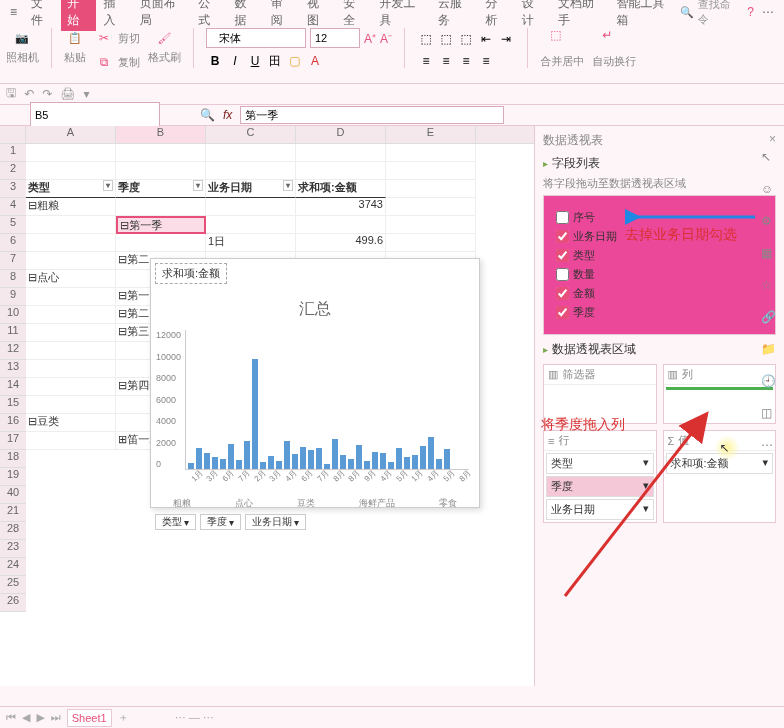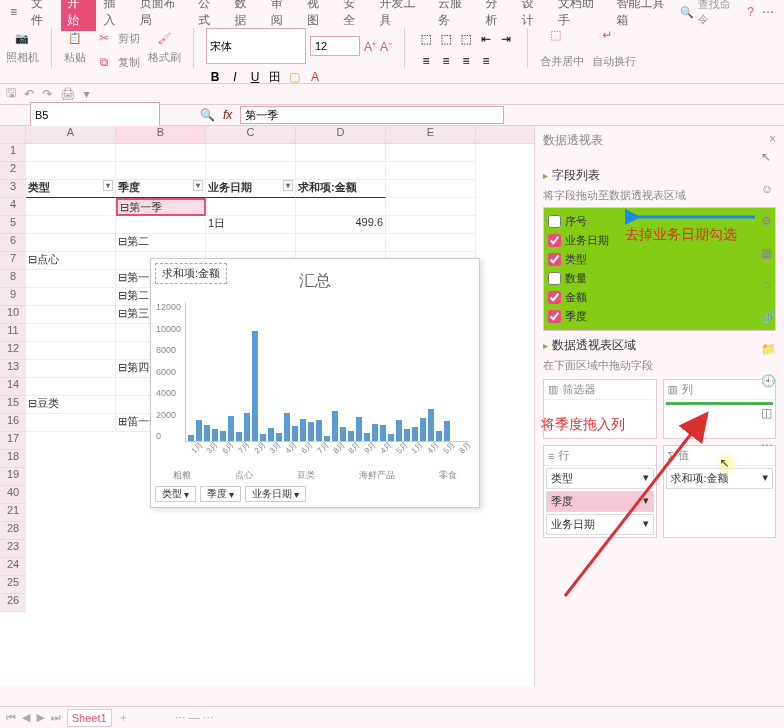--- a/index.html
+++ b/index.html
@@ -12,21 +12,21 @@
 .menubar .search-hint { margin-left: auto; color: #999; font-size: 11px; display: flex; align-items: center; gap: 4px; }
 .menubar .help-icon { margin-left: 8px; color: #e84e7a; }
 
 
 .toolbar { display: flex; align-items: flex-start; height: 60px; padding: 4px 6px; border-bottom: 1px solid #e8c8d4; gap: 8px; }
 .tool-group { display: flex; flex-direction: column; align-items: center; gap: 2px; font-size: 11px; color: #666; }
 .tool-group-row { display: flex; gap: 4px; align-items: center; }
 .tool-icon { width: 20px; height: 20px; display: inline-flex; align-items: center; justify-content: center; color: #e84e7a; }
 .tool-label { font-size: 11px; color: #888; }
 .sep { width: 1px; height: 40px; background: #e8c8d4; margin: 0 4px; }
-.font-select { height: 36px; border: 1px solid #d8a8bc; background: #fff; font-size: 11px; padding: 0 3px; width: 100px; }
+.font-select { height: 20px; border: 1px solid #d8a8bc; background: #fff; font-size: 11px; padding: 0 12px; width: 100px; }
 .size-select { height: 20px; border: 1px solid #d8a8bc; background: #fff; font-size: 11px; padding: 0 4px; width: 50px; }
 .btn-row { display: flex; gap: 2px; margin-top: 2px; }
 .fmt-btn { width: 18px; height: 18px; border: none; background: transparent; font-size: 12px; cursor: pointer; }
 .tool-big { display: flex; flex-direction: column; align-items: center; gap: 2px; }
 .tool-big-icon { width: 24px; height: 24px; color: #e84e7a; }
 
 
 .quickbar { height: 20px; display: flex; align-items: center; padding: 0 6px; gap: 8px; color: #999; }
 
 
@@ -47,39 +47,39 @@
 .cell-row { display: flex; height: 18px; }
 .cell { width: 90px; height: 18px; border-right: 1px solid #eee; border-bottom: 1px solid #eee; font-size: 11px; padding: 0 2px; overflow: hidden; white-space: nowrap; }
 .cell.hdr { font-weight: bold; border-bottom: 1px solid #333; }
 .cell.sel { background: #fadde6; border: 2px solid #e84e7a; }
 .col-b-sel { background: #fadde6; }
 .dropdown-arrow { float: right; font-size: 8px; color: #666; border: 1px solid #ccc; padding: 0 2px; }
 
 
 .chart-float { position: absolute; left: 150px; top: 132px; width: 330px; height: 250px; background: #fff; border: 1px solid #ccc; box-shadow: 2px 2px 6px rgba(0,0,0,0.15); }
 .chart-title-box { position: absolute; left: 4px; top: 4px; border: 1px dashed #aaa; padding: 2px 6px; font-size: 11px; }
-.chart-big-title { text-align: center; margin-top: 12px; font-size: 16px; color: #666; }
+.chart-big-title { text-align: center; margin-top: 40px; font-size: 16px; color: #666; }
 .chart-plot { position: relative; height: 140px; margin: 10px 10px 0 34px; border-left: 1px solid #ccc; border-bottom: 1px solid #ccc; }
 .y-ticks { position: absolute; left: -30px; top: 0; height: 100%; display: flex; flex-direction: column; justify-content: space-between; font-size: 9px; color: #888; }
 .bars { position: absolute; bottom: 0; left: 0; right: 0; height: 100%; display: flex; align-items: flex-end; gap: 2px; padding: 0 2px; }
 .bar { width: 6px; background: #5b9bd5; }
 .x-ticks { display: flex; justify-content: space-around; font-size: 8px; color: #888; margin: 2px 10px 0 34px; }
 .x-ticks span { transform: rotate(-45deg); transform-origin: top; }
 .legend-row { display: flex; justify-content: space-around; font-size: 9px; color: #888; margin-top: 14px; }
 .filter-row { display: flex; gap: 4px; margin: 4px; }
 .filter-pill { border: 1px solid #ccc; padding: 0 6px; font-size: 10px; display: flex; align-items: center; gap: 2px; }
 
 
 .side-panel { width: 250px; background: #fdf5f7; border-left: 1px solid #e8c8d4; padding: 6px 8px; position: relative; font-size: 12px; }
-.side-title { color: #888; margin-bottom: 18px; display: flex; justify-content: space-between; }
+.side-title { color: #888; margin-bottom: 6px; display: flex; justify-content: space-between; }
 .side-close { cursor: pointer; color: #999; }
 .section-hdr { color: #333; font-size: 12px; margin: 6px 0 4px; }
 .section-hdr::before { content: "▸"; color: #7aa84f; margin-right: 4px; font-size: 10px; }
 .section-sub { color: #888; font-size: 11px; margin-bottom: 4px; }
-.field-list { border: 1px solid #e8c8d4; background: #84cc16; padding: 4px; }
+.field-list { border: 1px solid #e8c8d4; background: #ec4899; padding: 12px; }
 .field-item { display: flex; align-items: center; gap: 4px; padding: 2px 0; font-size: 11px; }
 .field-item input { accent-color: #e84e7a; }
 .annotation-red { color: #d93030; font-size: 14px; position: absolute; }
 .arrow-blue { position: absolute; }
 .arrow-red { position: absolute; }
 .area-grid { display: grid; grid-template-columns: 1fr 1fr; gap: 6px; margin-top: 6px; }
 .area-box { border: 1px solid #e8c8d4; background: #fff; min-height: 60px; }
 .area-box-hdr { padding: 2px 4px; font-size: 11px; color: #888; border-bottom: 1px solid #eee; display: flex; align-items: center; gap: 4px; }
 .area-item { display: flex; justify-content: space-between; padding: 2px 4px; font-size: 11px; border: 1px solid #ddd; margin: 2px; }
 .area-item.sel { background: #f5c8d8; }
@@ -259,20 +259,27 @@
           <div class="cell"></div>
         </div>
       <div class="cell-row">
         <div class="cell hdr"><span>类型</span><span class="dropdown-arrow">▾</span></div>
         <div class="cell hdr"><span>季度</span><span class="dropdown-arrow">▾</span></div>
         <div class="cell hdr"><span>业务日期</span><span class="dropdown-arrow">▾</span></div>
         <div class="cell hdr">求和项:金额</div>
         <div class="cell"></div>
       </div>
       <div id="data-rows">
+          <div class="cell-row">
+            <div class="cell">⊟粗粮</div>
+            <div class="cell"></div>
+            <div class="cell"></div>
+            <div class="cell" style="text-align: right;">3743</div>
+            <div class="cell"></div>
+          </div>
           <div class="cell-row">
             <div class="cell"></div>
             <div class="cell sel">⊟第一季</div>
             <div class="cell"></div>
             <div class="cell" style="text-align: right;"></div>
             <div class="cell"></div>
           </div>
           <div class="cell-row">
             <div class="cell"></div>
             <div class="cell"></div>
@@ -491,21 +498,20 @@
         <defs>
           <marker id="ab" markerWidth="8" markerHeight="8" refX="2" refY="4" orient="auto">
             <path d="M8,0 L0,4 L8,8 Z" fill="#1e88e5"></path>
           </marker>
         </defs>
         <line x1="130" y1="15" x2="10" y2="15" stroke="#1e88e5" stroke-width="3" marker-end="url(#ab)"></line>
       </svg>
     <div class="annotation-red" style="left:90px;top:100px;width:150px;">去掉业务日期勾选</div>
 
     <div class="section-hdr">数据透视表区域</div>
-    <div class="section-sub">在下面区域中拖动字段</div>
     <div class="area-grid">
       <div class="area-box">
         <div class="area-box-hdr">
             <span>▥</span>
             <span>筛选器</span>
           </div>
       </div>
       <div class="area-box" style="position:relative;">
         <div class="area-box-hdr">
             <span>▥</span>

